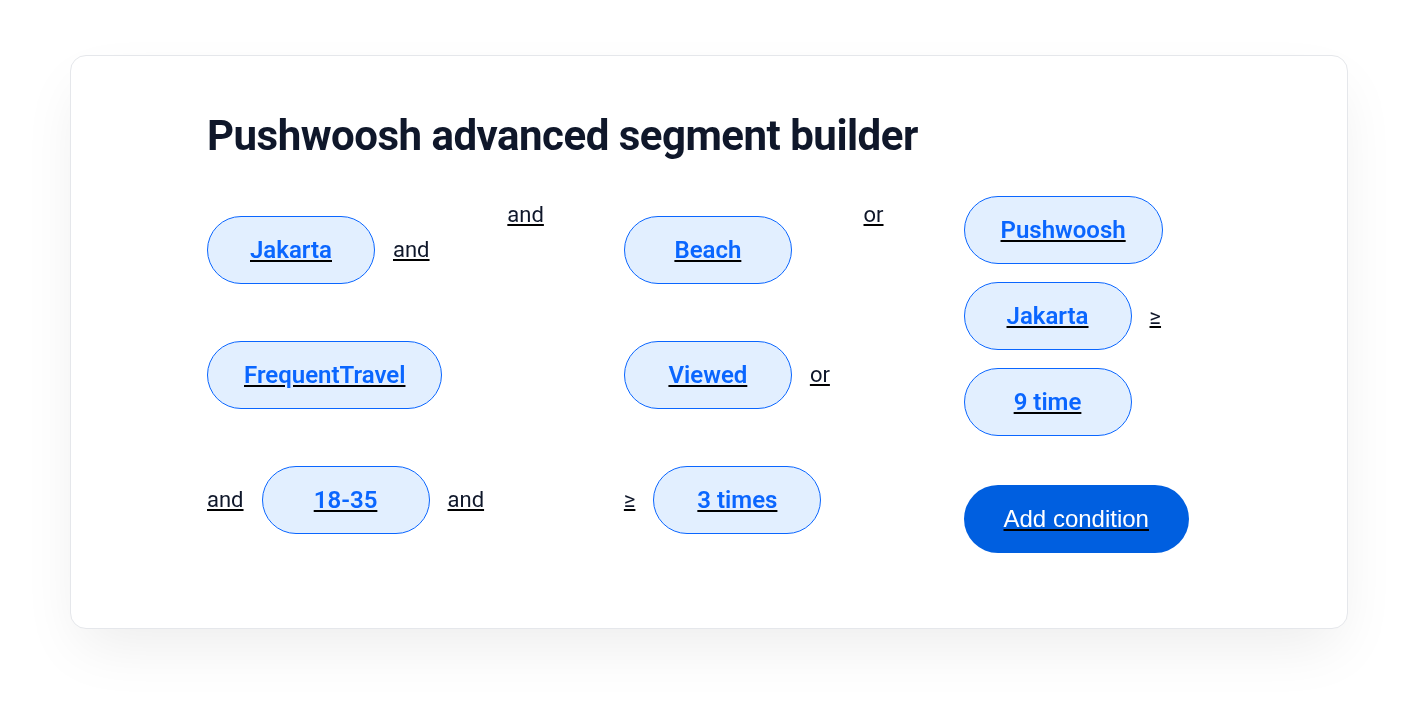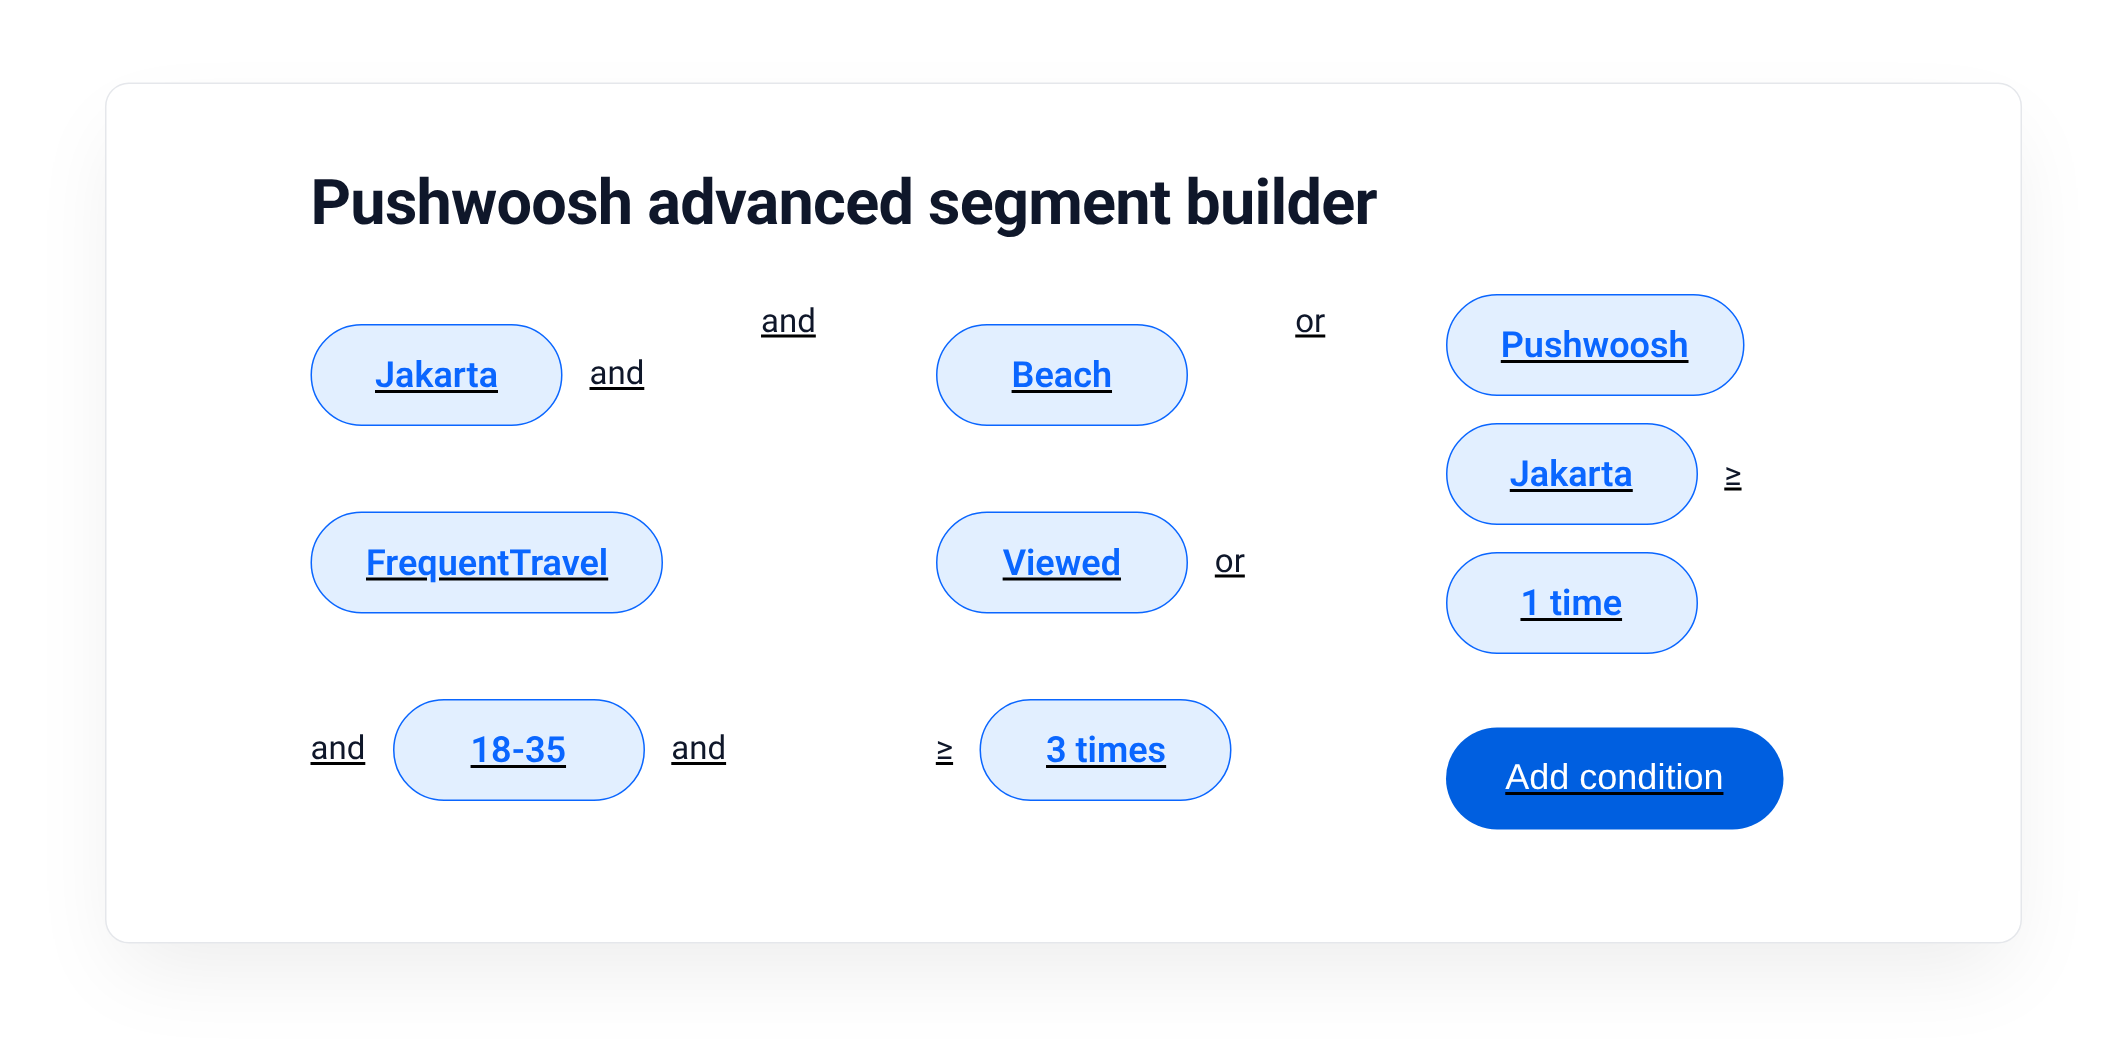--- a/index.html
+++ b/index.html
@@ -104,18 +104,18 @@
       <span class="op">≥</span>
       <span class="pill">3 times</span>
     </div>
 
     <div class="between-label">or</div>
 
     <div class="row">
       <span class="pill">Pushwoosh</span>
       <span class="pill">Jakarta</span>
       <span class="op">≥</span>
-      <span class="pill">1 time</span>
+      <span class="pill">9 time</span>
       <button class="action-btn">Add condition</button>
     </div>
 
   </div>
 </div>
 
 </body></html>

